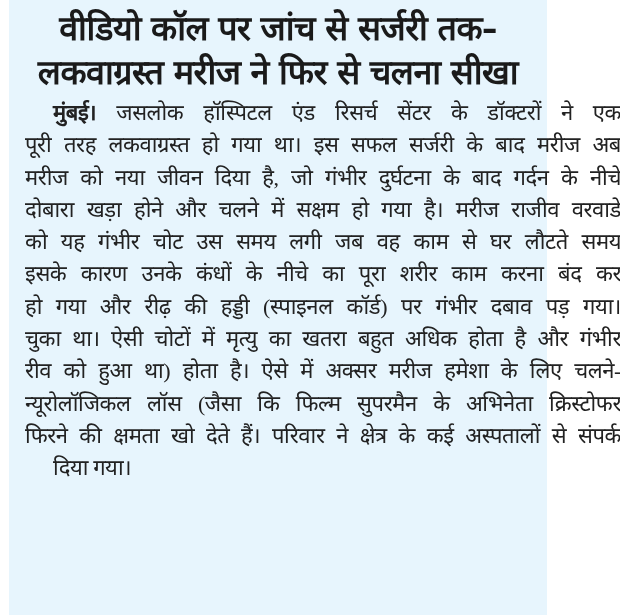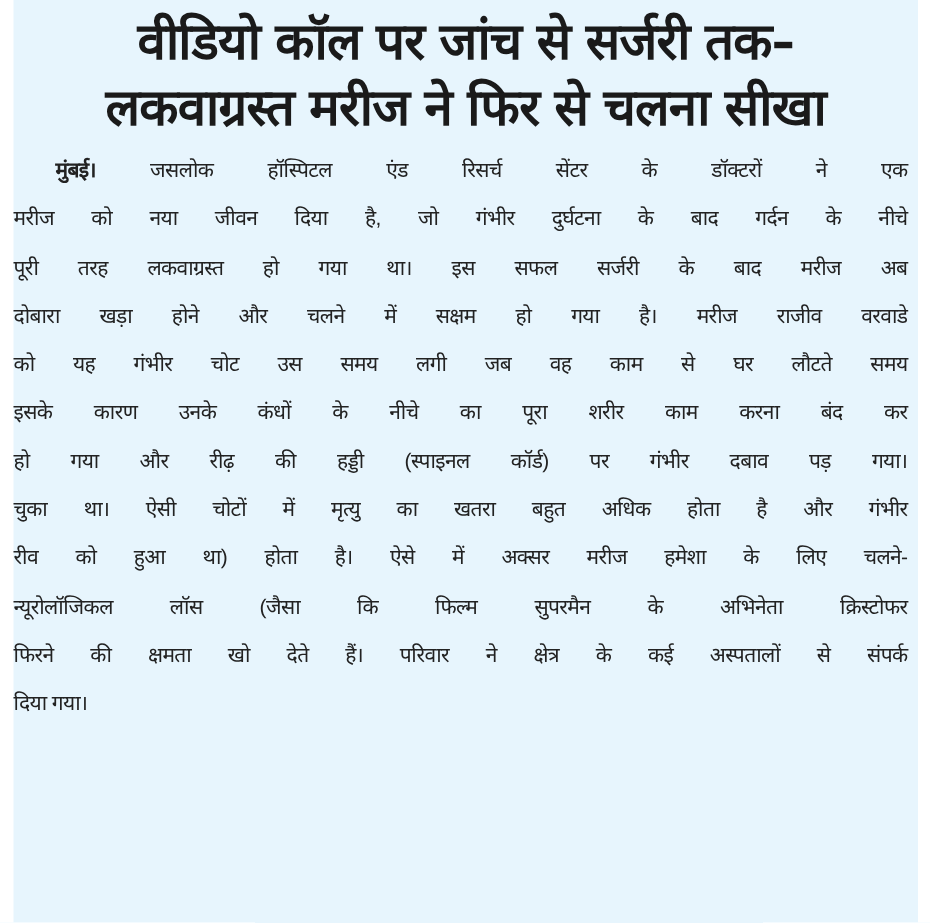--- a/index.html
+++ b/index.html
@@ -10,77 +10,78 @@
     body {
       width: 620px;
       height: 615px;
       overflow: hidden;
       position: relative;
     }
     .panel {
       position: absolute;
       left: 9px;
       top: 0;
-      width: 603px;
+      width: 538px;
       height: 615px;
       background: #e7f5fd;
     }
     .headline {
       margin: 0;
       padding: 6px 0 0 0;
       text-align: center;
       font-family: "DejaVu Sans Condensed", "DejaVu Sans", sans-serif;
       font-weight: bold;
       font-size: 34px;
       line-height: 44px;
       color: #1a1a1a;
       letter-spacing: -0.5px;
     }
     .headline span { display: block; }
     .body-text {
       position: absolute;
-      left: 0;
+      left: 16px;
       top: 97px;
       width: 596px;
       margin: 0;
-      font-family: Liberation Sans, sans-serif;
-      font-size: 14px;
+      font-family: Liberation Serif, serif;
+      font-size: 22px;
       line-height: 32.3px;
       color: #222222;
       text-align: justify;
       text-align-last: left;
       letter-spacing: -0.4px;
     }
     .body-text .line {
       display: block;
       white-space: nowrap;
       text-align-last: justify;
       text-align: justify;
     }
     .body-text .line.last {
       text-align-last: left;
+      margin-left: 28px;
     }
     .dateline {
       font-weight: bold;
       padding-left: 28px;
     }
   </style>
 </head>
 <body>
 
 <div class="panel">
   <h1 class="headline">
     <span>वीडियो कॉल पर जांच से सर्जरी तक–</span>
     <span>लकवाग्रस्त मरीज ने फिर से चलना सीखा</span>
   </h1>
 
   <div class="body-text">
     <span class="line"><span class="dateline">मुंबई।</span><span> जसलोक हॉस्पिटल एंड रिसर्च सेंटर के डॉक्टरों ने एक</span></span>
+    <span class="line">पूरी तरह लकवाग्रस्त हो गया था। इस सफल सर्जरी के बाद मरीज अब</span>
     <span class="line">मरीज को नया जीवन दिया है, जो गंभीर दुर्घटना के बाद गर्दन के नीचे</span>
-    <span class="line">पूरी तरह लकवाग्रस्त हो गया था। इस सफल सर्जरी के बाद मरीज अब</span>
     <span class="line">दोबारा खड़ा होने और चलने में सक्षम हो गया है। मरीज राजीव वरवाडे</span>
     <span class="line">को यह गंभीर चोट उस समय लगी जब वह काम से घर लौटते समय</span>
     <span class="line">इसके कारण उनके कंधों के नीचे का पूरा शरीर काम करना बंद कर</span>
     <span class="line">हो गया और रीढ़ की हड्डी (स्पाइनल कॉर्ड) पर गंभीर दबाव पड़ गया।</span>
     <span class="line">चुका था। ऐसी चोटों में मृत्यु का खतरा बहुत अधिक होता है और गंभीर</span>
     <span class="line">रीव को हुआ था) होता है। ऐसे में अक्सर मरीज हमेशा के लिए चलने-</span>
     <span class="line">न्यूरोलॉजिकल लॉस (जैसा कि फिल्म सुपरमैन के अभिनेता क्रिस्टोफर</span>
     <span class="line">फिरने की क्षमता खो देते हैं। परिवार ने क्षेत्र के कई अस्पतालों से संपर्क</span>
     <span class="line last">दिया गया।</span>
   </div>

